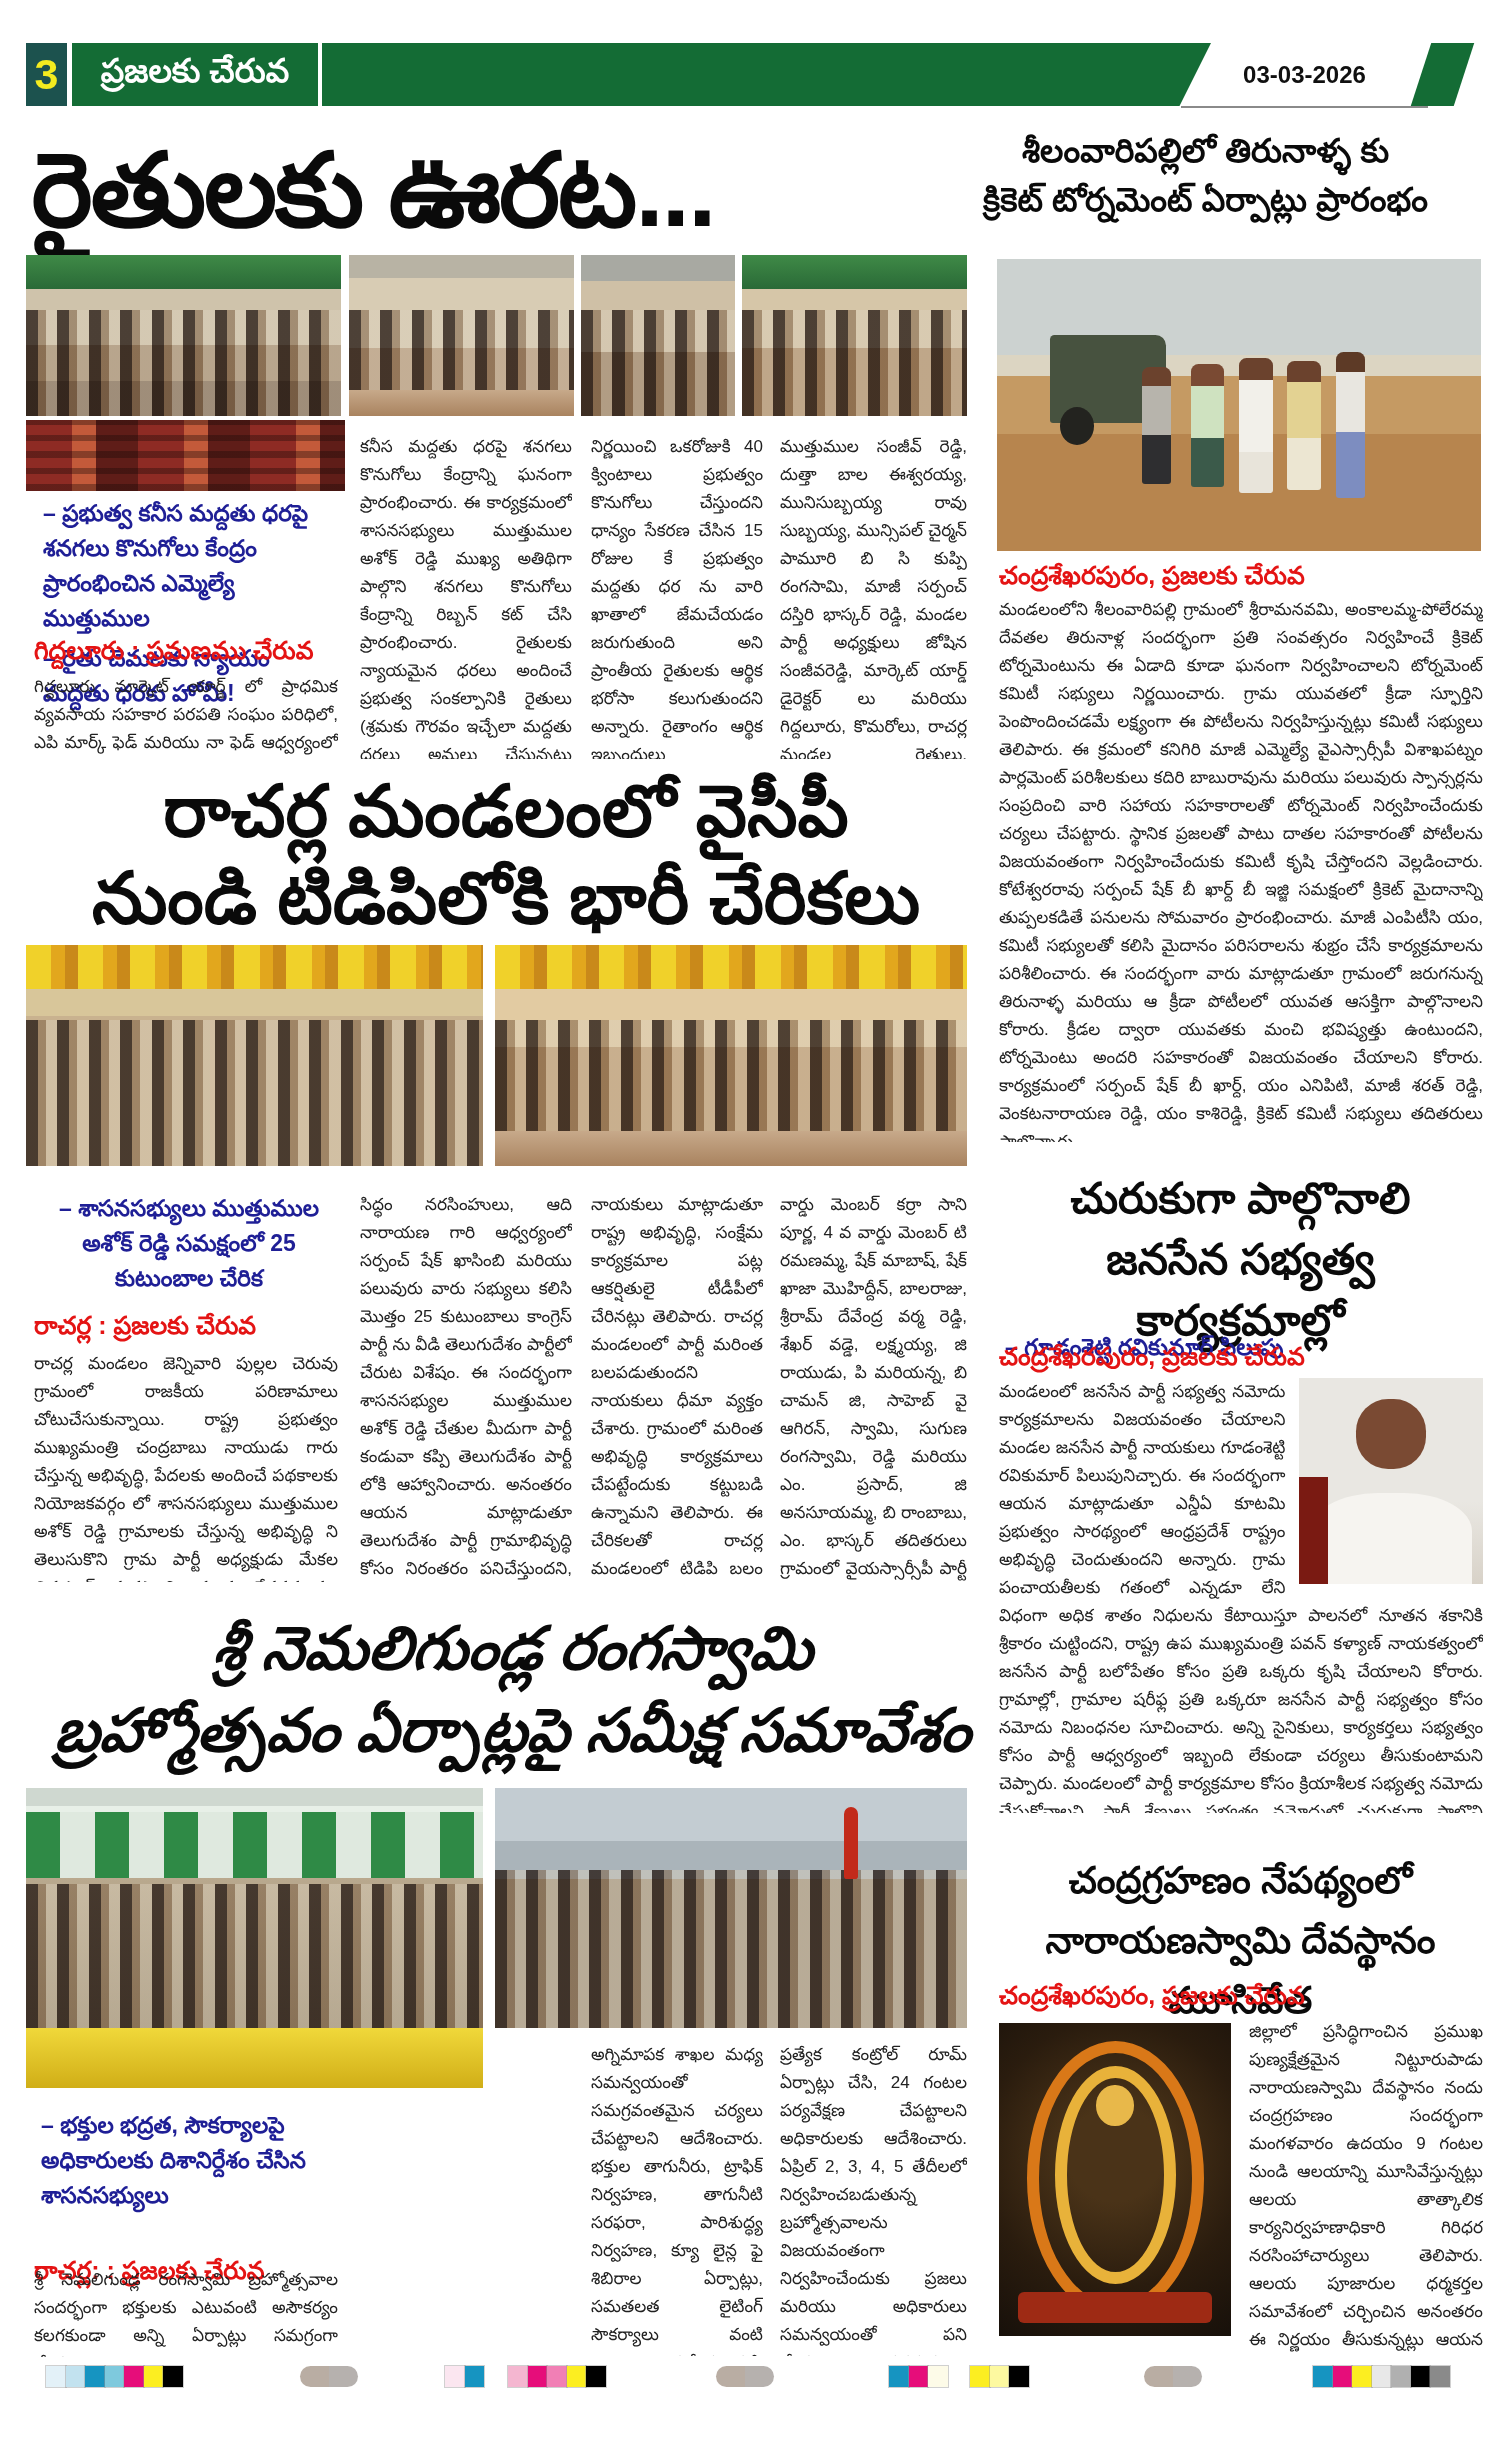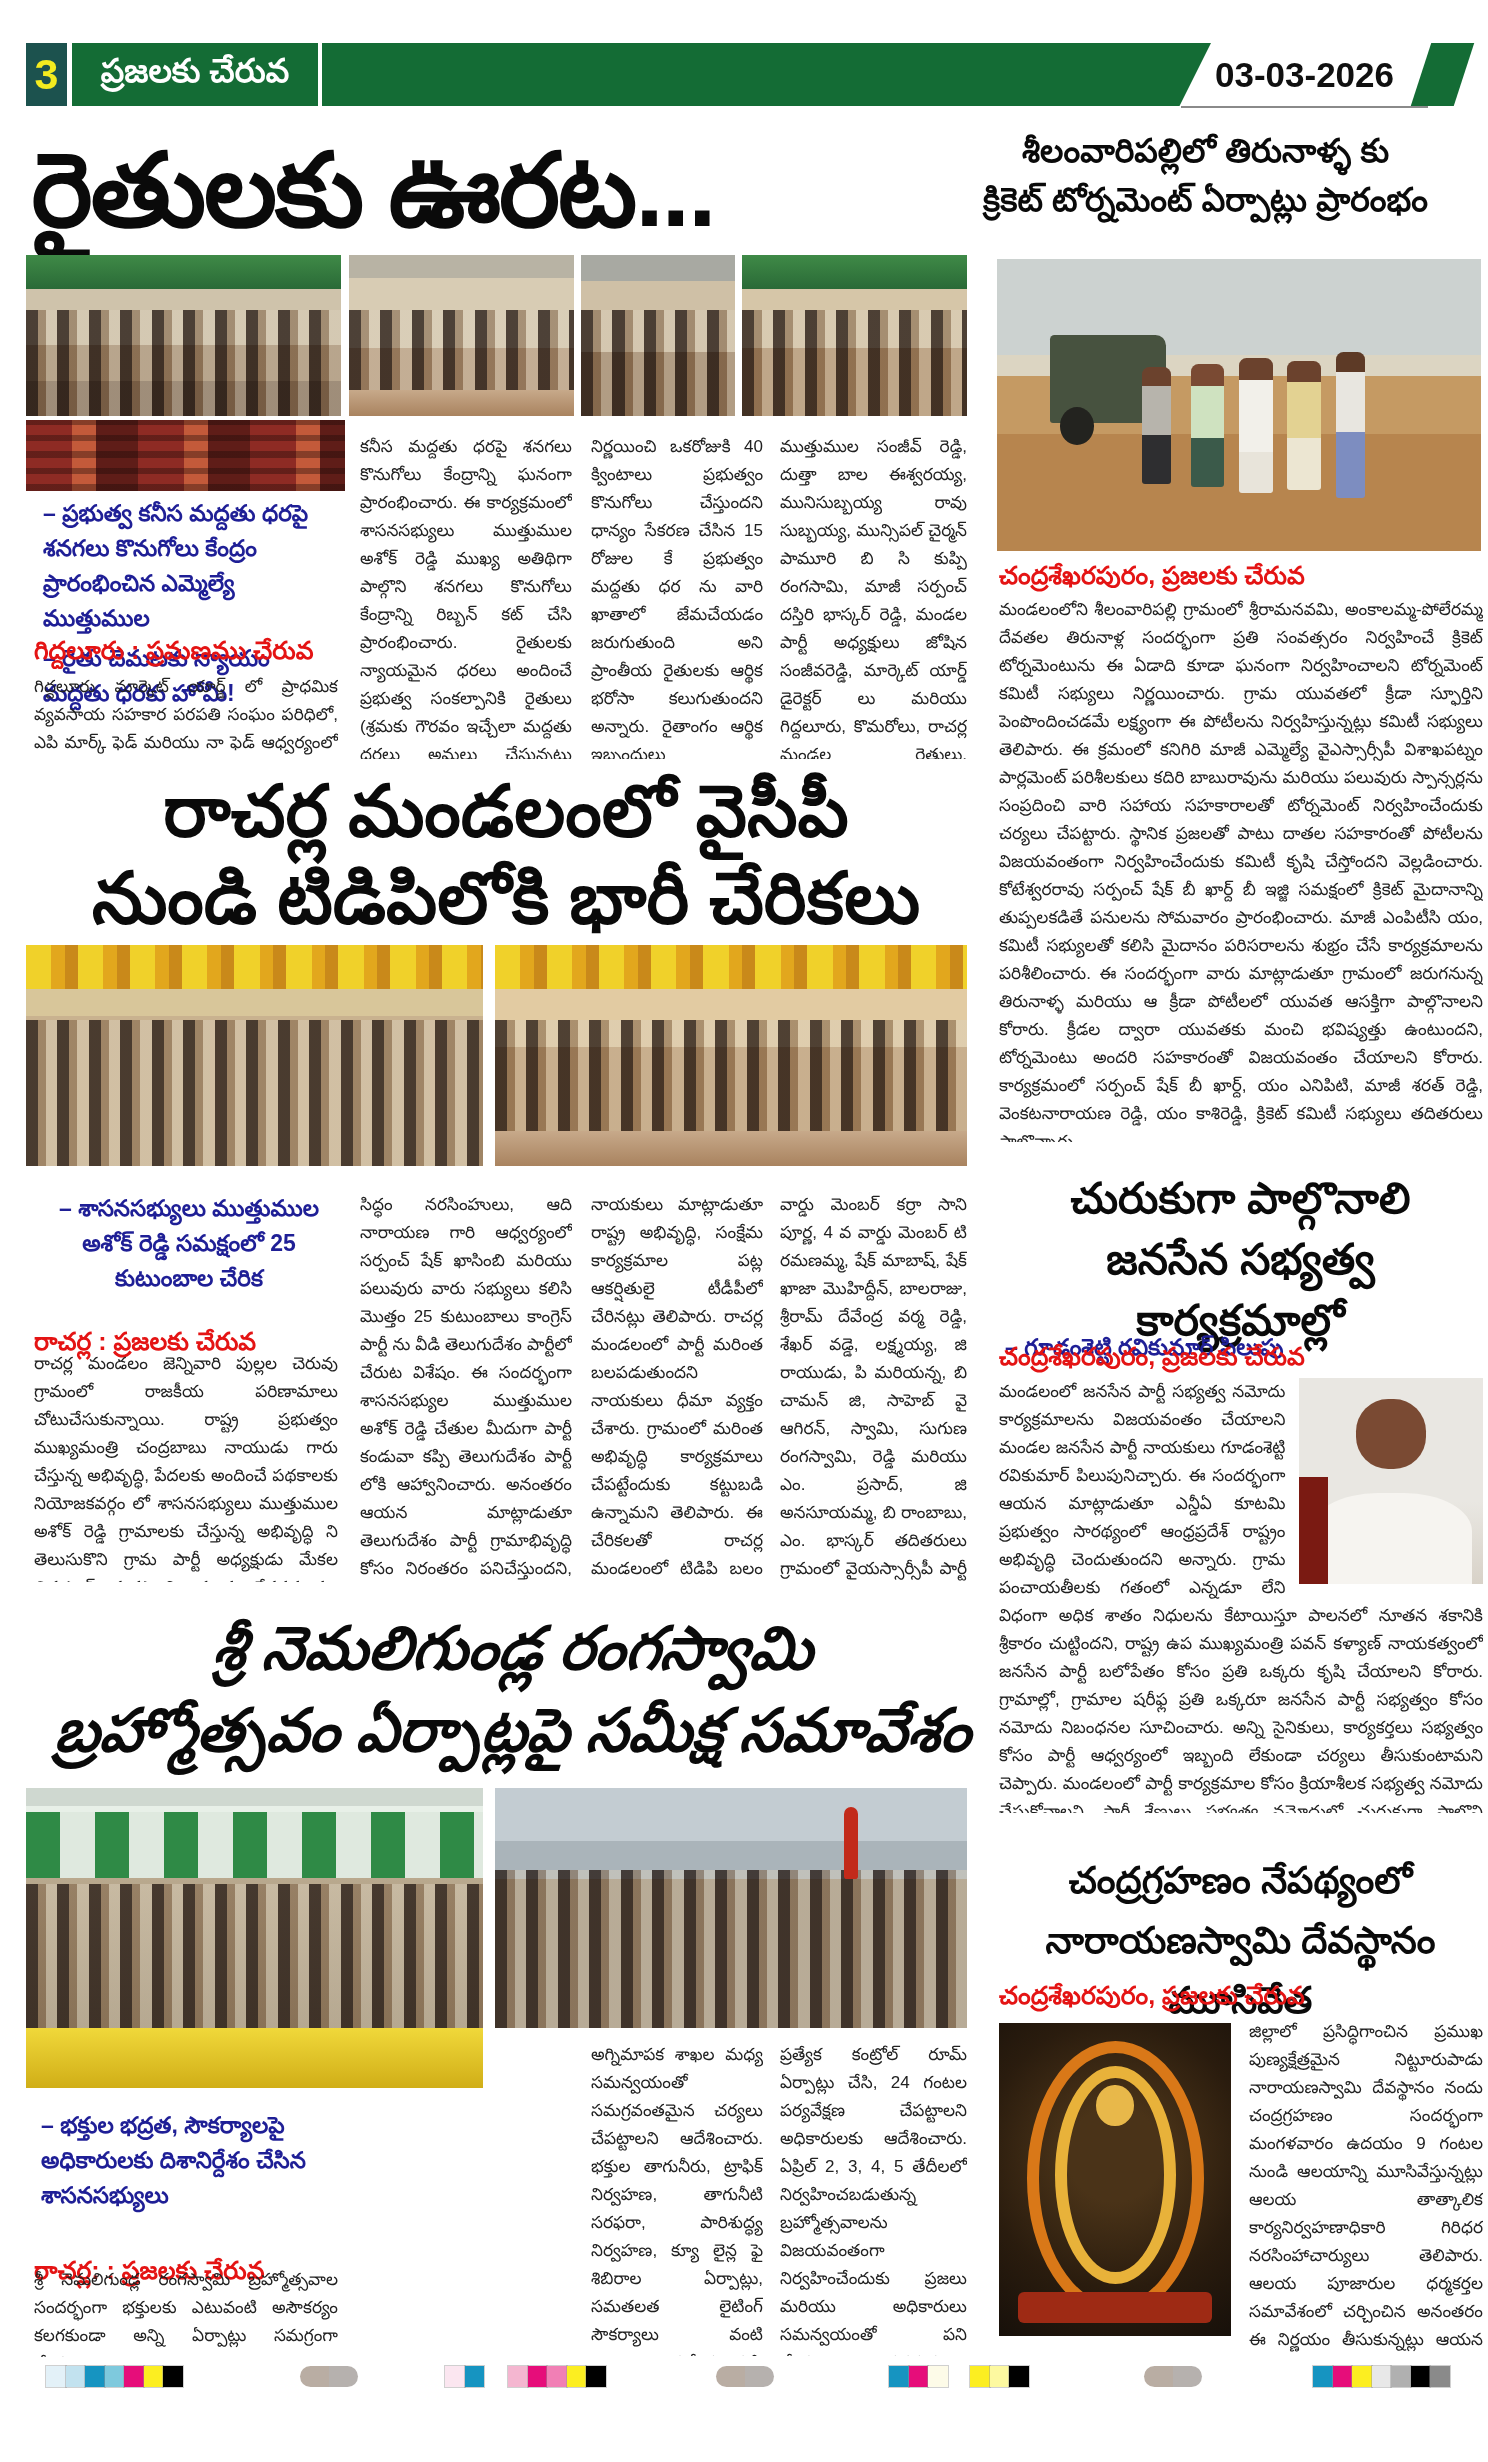--- a/index.html
+++ b/index.html
@@ -8,21 +8,21 @@
   .abs{position:absolute;}
 
   
   .pagenum{left:26px;top:43px;width:41px;height:63px;background:#1c524e;color:#f4ec1f;
            font-size:43px;font-weight:800;display:flex;align-items:center;justify-content:center;}
   .masthead{left:72px;top:43px;width:246px;height:63px;background:#146c35;color:#ffffff;
             font-size:33px;font-weight:800;display:flex;align-items:center;justify-content:center;}
   .greenbar{left:322px;top:43px;width:889px;height:63px;background:#146c35;
             clip-path:polygon(0 0,100% 0,calc(100% - 31.5px) 100%,0 100%);}
   .dateband{left:1181px;top:43px;width:247px;height:63px;display:flex;align-items:center;
-            justify-content:center;font-size:35px;font-weight:800;color:#101010;border-bottom:2.2px solid #8a8a8a;text-align:center;}
+            justify-content:center;font-size:24px;font-weight:800;color:#101010;border-bottom:2.2px solid #8a8a8a;text-align:center;}
   .greenend{left:1421px;top:43px;width:43px;height:63px;background:#146c35;transform:skewX(-18deg);}
 
   
   .h-main{left:31.5px;top:118px;width:885px;height:146px;font-size:103px;font-weight:800;
           letter-spacing:-2.2px;line-height:146px;white-space:nowrap;color:#0a0a0a;}
   .h-cricket{left:926px;top:126px;width:559px;text-align:center;font-size:33px;font-weight:800;
              line-height:49px;color:#0a0a0a;}
   .h-big{width:922px;text-align:center;font-weight:800;color:#0a0a0a;}
   .h-tdp1{left:45px;top:774px;font-size:72px;line-height:75px;}
   .h-tdp2{left:45px;top:861px;font-size:72px;line-height:75px;}
@@ -141,21 +141,21 @@
   <div class="photo ph-g" style="left:26px;top:945px;width:457px;height:221px;">
     <div class="bannerY"></div>
       <div class="crowdtex"></div>
   </div>
   <div class="photo ph-h" style="left:495px;top:945px;width:472px;height:221px;">
     <div class="bannerY"></div>
       <div class="crowdtex"></div>
       <div class="floor"></div>
   </div>
   <div class="abs bullets" style="left:41px;top:1191px;width:296px;text-align:center;">– శాసనసభ్యులు ముత్తుముల అశోక్ రెడ్డి సమక్షంలో 25 కుటుంబాల చేరిక</div>
-  <div class="abs byline" style="left:34px;top:1311px;width:307px;margin-top:16px;">రాచర్ల : ప్రజలకు చేరువ</div>
+  <div class="abs byline" style="left:34px;top:1311px;width:307px;">రాచర్ల : ప్రజలకు చేరువ</div>
   <div class="abs body" style="left:34px;top:1350px;width:304px;height:232px;">రాచర్ల మండలం జెన్నివారి పుల్లల చెరువు గ్రామంలో రాజకీయ పరిణామాలు చోటుచేసుకున్నాయి. రాష్ట్ర ప్రభుత్వం ముఖ్యమంత్రి చంద్రబాబు నాయుడు గారు చేస్తున్న అభివృద్ధి, పేదలకు అందించే పథకాలకు నియోజకవర్గం లో శాసనసభ్యులు ముత్తుముల అశోక్ రెడ్డి గ్రామాలకు చేస్తున్న అభివృద్ధి ని తెలుసుకొని గ్రామ పార్టీ అధ్యక్షుడు మేకల తిరుపాల్, రంగస్వామి గుండు దేవసహాయం చైర్మన్</div>
   <div class="abs body" style="left:360px;top:1191px;width:212px;height:391px;">సిద్ధం నరసింహులు, ఆది నారాయణ గారి ఆధ్వర్యంలో సర్పంచ్ షేక్ ఖాసింబి మరియు పలువురు వారు సభ్యులు కలిసి మొత్తం 25 కుటుంబాలు కాంగ్రెస్ పార్టీ ను వీడి తెలుగుదేశం పార్టీలో చేరుట విశేషం. ఈ సందర్భంగా శాసనసభ్యుల ముత్తుముల అశోక్ రెడ్డి చేతుల మీదుగా పార్టీ కండువా కప్పి తెలుగుదేశం పార్టీ లోకి ఆహ్వానించారు. అనంతరం ఆయన మాట్లాడుతూ తెలుగుదేశం పార్టీ గ్రామాభివృద్ధి కోసం నిరంతరం పనిచేస్తుందని, పేదలకు సేవ చేయడంలో పార్టీ శ్రేణుల పాత్ర కీలకమని ఆకాంక్షించారు.</div>
   <div class="abs body" style="left:591px;top:1191px;width:172px;height:391px;">నాయకులు మాట్లాడుతూ రాష్ట్ర అభివృద్ధి, సంక్షేమ కార్యక్రమాల పట్ల ఆకర్షితులై టీడీపీలో చేరినట్లు తెలిపారు. రాచర్ల మండలంలో పార్టీ మరింత బలపడుతుందని నాయకులు ధీమా వ్యక్తం చేశారు. గ్రామంలో మరింత అభివృద్ధి కార్యక్రమాలు చేపట్టేందుకు కట్టుబడి ఉన్నామని తెలిపారు. ఈ చేరికలతో రాచర్ల మండలంలో టిడిపి బలం మరింత పెరిగినట్లు నాయకులు పేర్కొన్నారు. కార్యక్రమంలో మండల పార్టీ అధ్యక్షులు కడక యోగానంద్, స్టాండ్ బ్యాంక్ చైర్మన్ గోపినేని జీవన్ రెడ్డి, 1 వ వార్డు మెంబర్ షేక్ పల్లి, 3వ</div>
   <div class="abs body" style="left:780px;top:1191px;width:187px;height:391px;">వార్డు మెంబర్ కర్రా సాని పూర్ణ, 4 వ వార్డు మెంబర్ టి రమణమ్మ, షేక్ మాబాష్, షేక్ ఖాజా మొహిద్దీన్, బాలరాజు, శ్రీరామ్ దేవేంద్ర వర్మ రెడ్డి, శేఖర్ వడ్డె, లక్ష్మయ్య, జి రాయుడు, పి మరియన్న, బి చామన్ జి, సాహెబ్ వై ఆగిరన్, స్వామి, సుగుణ రంగస్వామి, రెడ్డి మరియు ఎం. ప్రసాద్, జి అనసూయమ్మ, బి రాంబాబు, ఎం. భాస్కర్ తదితరులు గ్రామంలో వైయస్సార్సీపీ పార్టీ నుండి టిడిపి లో చేరిన వీరిని పార్టీలో చేరారు.</div>
 
   <div class="abs h-jan">
     <div>చురుకుగా పాల్గొనాలి</div>
     <div>జనసేన సభ్యత్వ కార్యక్రమాల్లో</div>
   </div>
   <div class="abs bullets" style="left:1005px;top:1294px;width:480px;margin-top:36px;">– గూడంశెట్టి రవికుమార్ పిలుపు</div>

